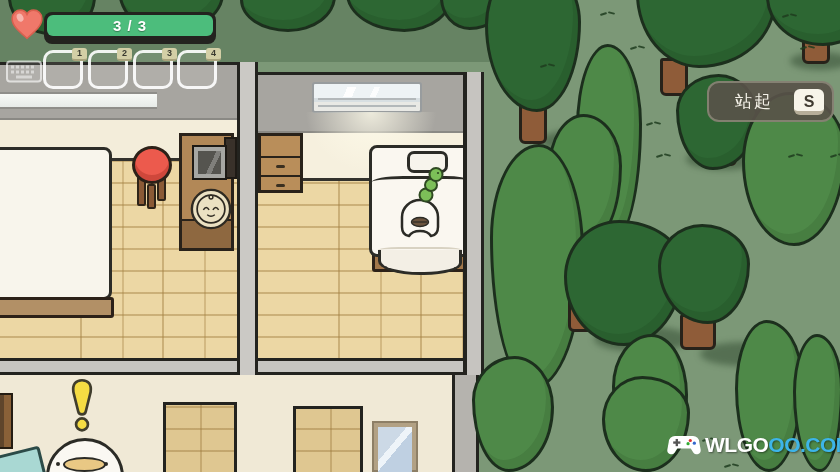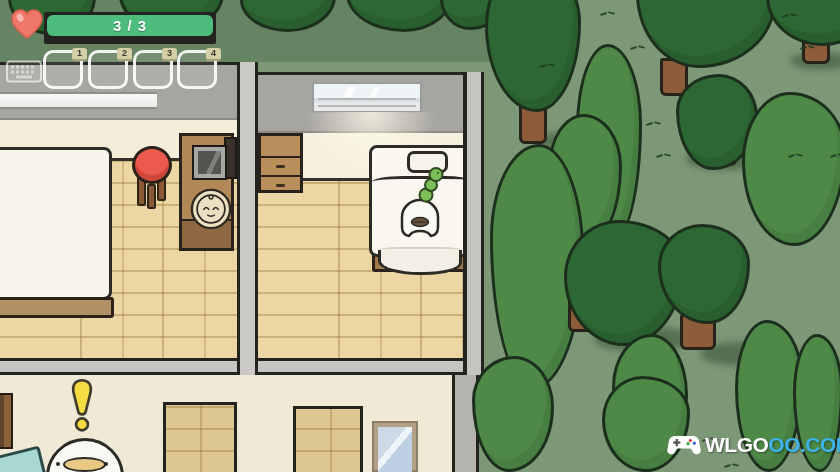--- a/index.html
+++ b/index.html
@@ -117,21 +117,21 @@
      border:3px solid #2b2b26;border-radius:50%;}
   #hall-duck-beak{left:63px;top:457px;width:43px;height:15px;background:#e9c884;
      border:2px solid #2b2b26;border-radius:50%;}
   .duck-eye{width:4px;height:4px;background:#2b2b26;border-radius:50%;}
   #hde-l{left:56px;top:462px;} #hde-r{left:104px;top:462px;}
   #alert-mark{left:68px;top:378px;width:28px;height:54px;}
 
   
   #heart{left:10px;top:8px;width:34px;height:33px;color:var(--heart-red,#f0786a);}
   #healthbar{left:44px;top:12px;width:172px;height:27px;background:#23231f;
-     border-radius:2px;padding:16px;}
+     border-radius:8px;padding:16px;}
   #healthbar-fill{left:3px;top:3px;width:166px;height:21px;background:var(--health-green,#4cbd7c);
      border-radius:6px;}
   #healthbar-text{left:0;top:3px;width:172px;height:21px;color:#fff;font-weight:bold;
      font-size:15px;line-height:21px;text-align:center;letter-spacing:1px;
      text-shadow:0 1px 1px rgba(0,0,0,.35);}
   #kb-icon{left:6px;top:60px;width:36px;height:23px;opacity:.65;}
   .slot{top:50px;width:40px;height:39px;border:3px solid rgba(255,255,255,.9);
      border-radius:10px;background:rgba(255,255,255,.10);}
   #slot-1{left:43px;} #slot-2{left:88px;} #slot-3{left:133px;} #slot-4{left:177px;}
   .slot-badge{right:-7px;top:-5px;width:15px;height:13px;background:#d3cfa6;
@@ -321,20 +321,24 @@
   <div id="slot-2" class="slot">
     <div class="slot-badge">2</div>
   </div>
   <div id="slot-3" class="slot">
     <div class="slot-badge">3</div>
   </div>
   <div id="slot-4" class="slot">
     <div class="slot-badge">4</div>
   </div>
 
+  <div id="action-button">
+    <span id="action-label">站起</span>
+    <span id="action-key">S</span>
+  </div>
 
   <div id="watermark">
     <svg width="36" height="26" viewBox="0 0 40 28">
       <path d="M10 4 h20 a7 7 0 0 1 7 7 l1.5 8 a4.5 4.5 0 0 1 -8 3.5 l-3 -4.5 h-15 l-3 4.5 a4.5 4.5 0 0 1 -8 -3.5 l1.5 -8 a7 7 0 0 1 7 -7 z" fill="#fff"></path>
       <rect x="8" y="10" width="8" height="2.6" fill="#555"></rect>
       <rect x="10.7" y="7.3" width="2.6" height="8" fill="#555"></rect>
       <circle cx="27" cy="9" r="1.8" fill="#d33"></circle>
       <circle cx="31.5" cy="12" r="1.8" fill="#36c"></circle>
       <circle cx="24.5" cy="12.5" r="1.8" fill="#3a3"></circle>
     </svg>

